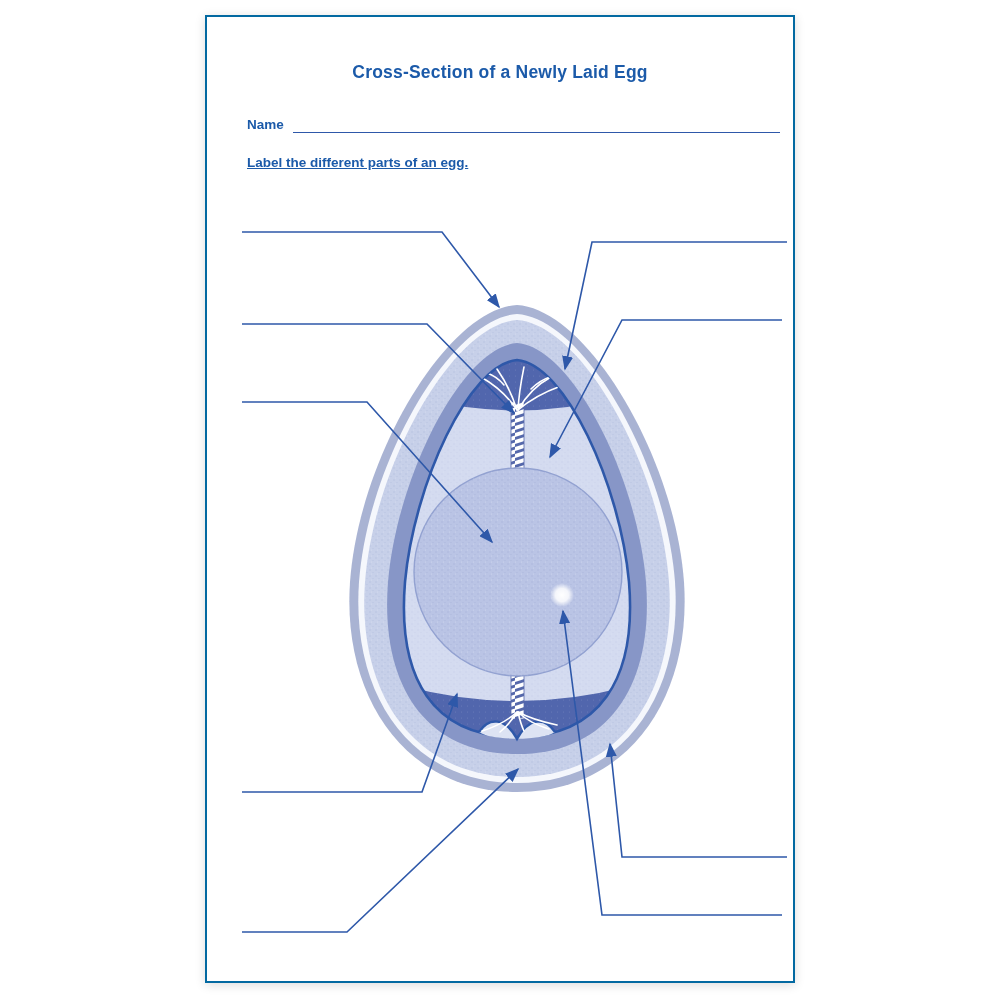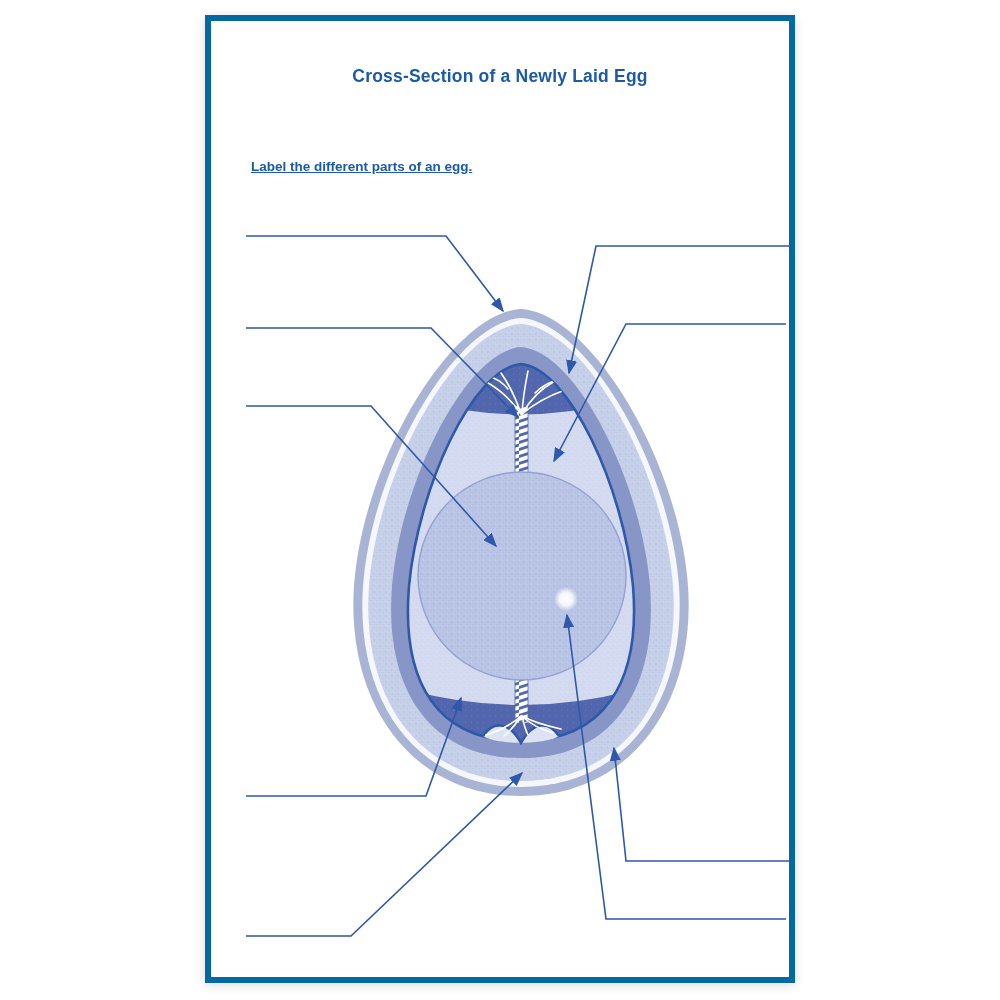--- a/index.html
+++ b/index.html
@@ -14,21 +14,21 @@
     --cap-navy:#5166ad;
     --air-cell:#dde3f3;
   }
   html,body{margin:0;padding:0;background:#ffffff;}
   body{
     width:1000px;height:1000px;position:relative;
     font-family:"Liberation Sans", sans-serif;
   }
   .sheet{
     position:absolute;left:205px;top:15px;width:590px;height:968px;
-    background:#ffffff;border:6px solid #0369a1;
+    background:#ffffff;border:2px solid #0369a1;
     box-shadow:0 2px 10px rgba(0,0,0,.14);
     box-sizing:border-box;
   }
   .title{
     position:absolute;top:45px;left:0;width:100%;margin:0;
     text-align:center;font-size:17.5px;font-weight:bold;
     color:var(--text-blue);letter-spacing:.2px;
   }
   .name-row{
     position:absolute;top:100px;left:40px;right:13px;
@@ -48,20 +48,24 @@
   }
   .diagram-svg{position:absolute;left:0;top:0;width:590px;height:968px;}
 </style>
 </head>
 <body>
 
 <div class="sheet">
 
   <h1 class="title">Cross-Section of a Newly Laid Egg</h1>
 
+  <div class="name-row">
+    <span class="name-label">Name</span>
+    <span class="name-line"></span>
+  </div>
 
   <div class="instruction">Label the different parts of an egg.</div>
 
   <svg class="diagram-svg" viewBox="0 0 590 968">
     <defs>
       <marker id="arrow" markerWidth="9" markerHeight="7" refX="8" refY="3.5" orient="auto">
         <path d="M0 0 L9 3.5 L0 7 Z" style="fill:var(--line-blue)"></path>
       </marker>
       <pattern id="stip" width="6" height="6" patternUnits="userSpaceOnUse">
         <circle cx="1" cy="1" r="0.7" fill="rgba(60,80,150,0.25)"></circle>

